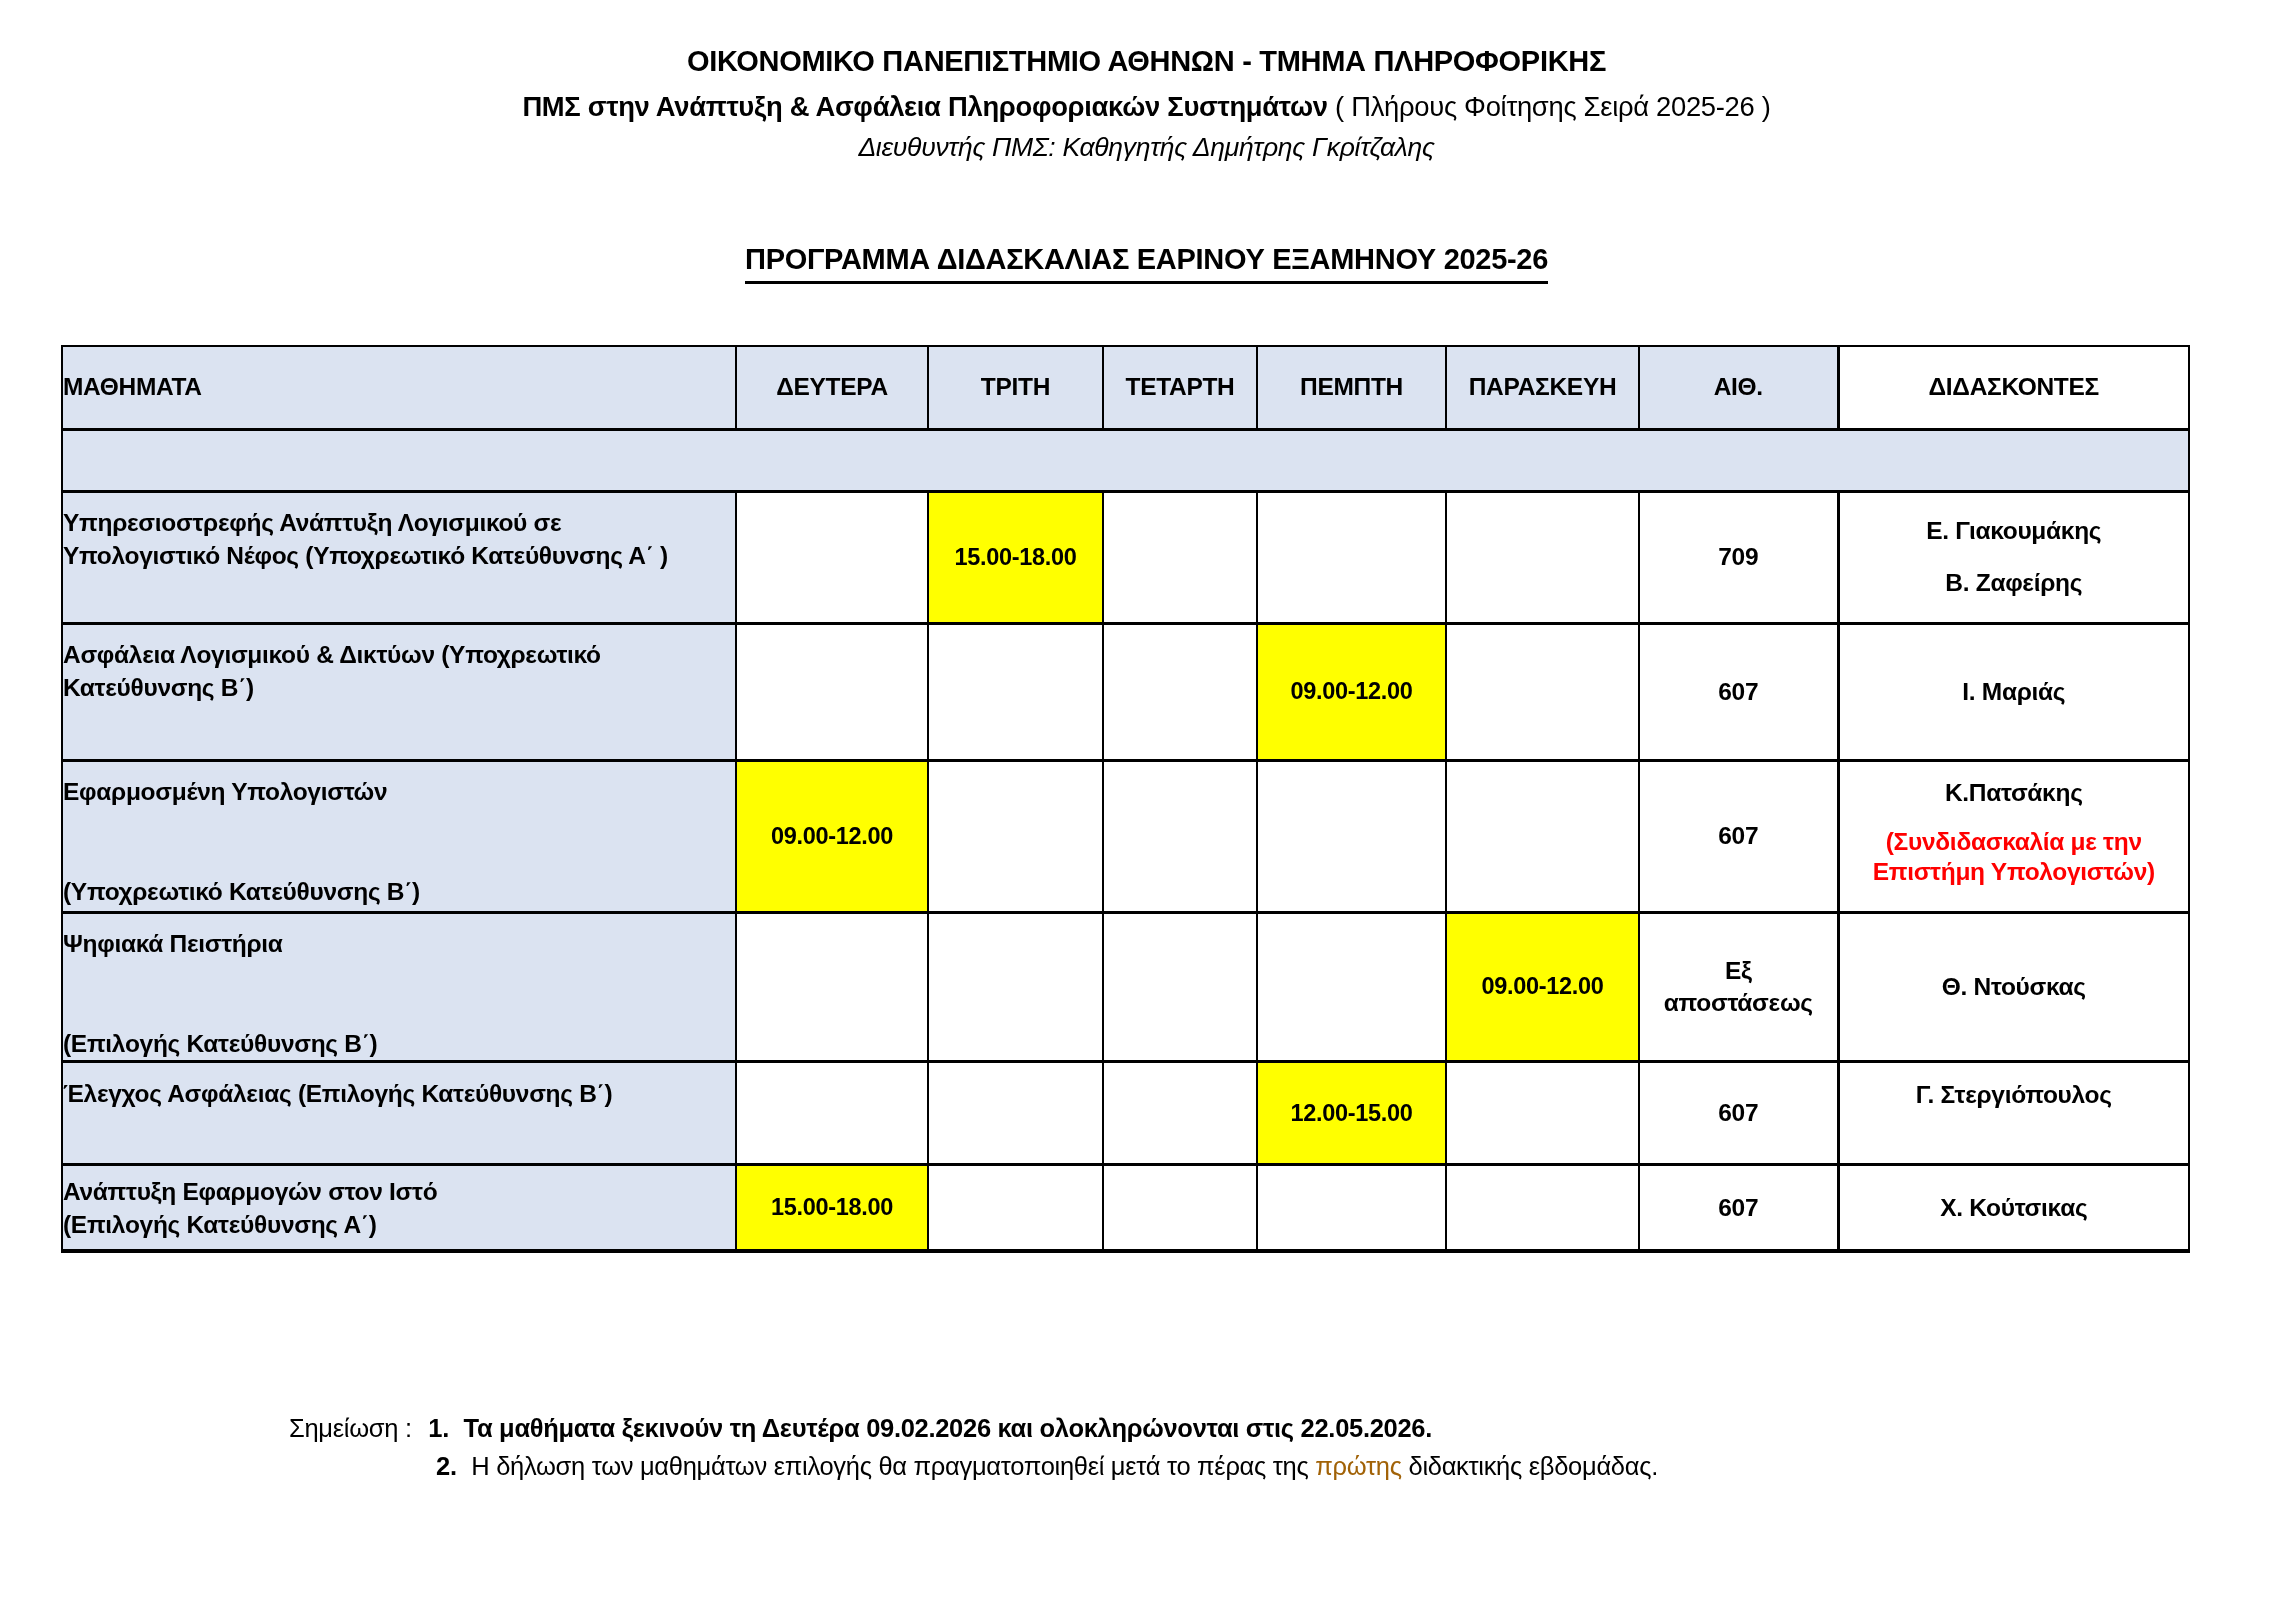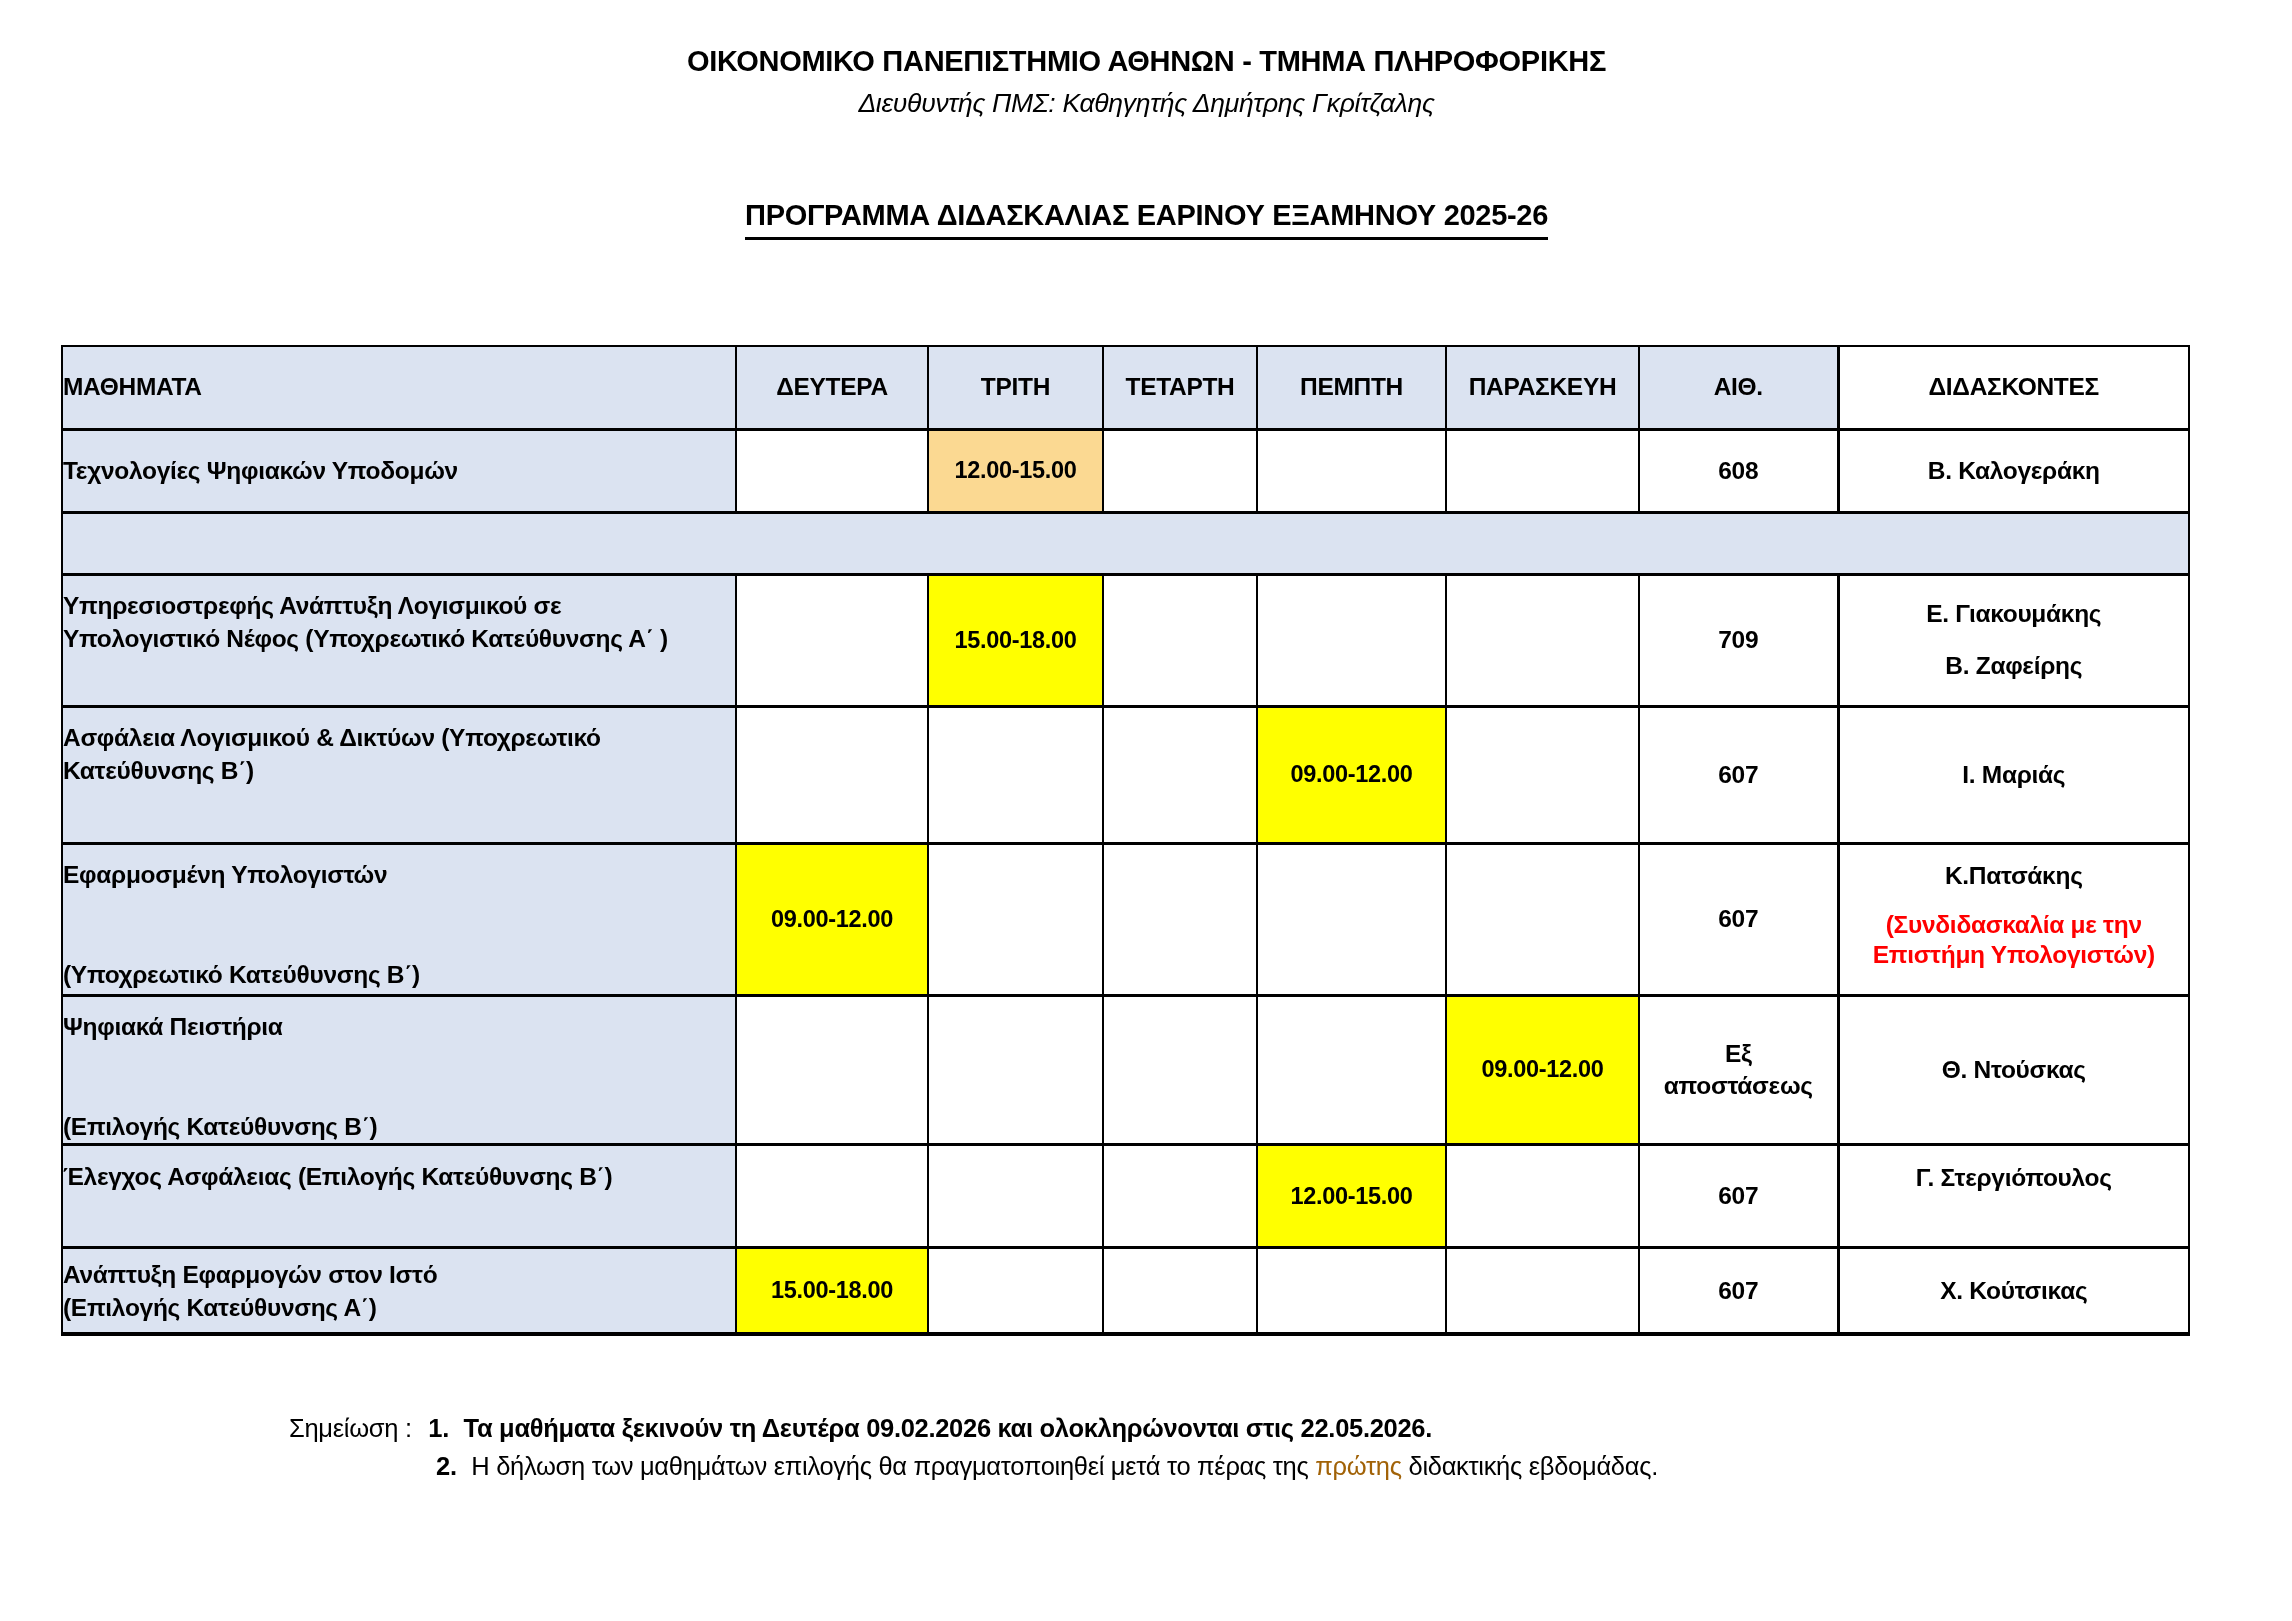--- a/index.html
+++ b/index.html
@@ -50,20 +50,24 @@
   .notes-line2{margin-top:8.8px;margin-left:147px;}
   .n-label{margin-right:9.8px;}
   .n-num{font-weight:bold;margin-right:7.8px;}
   .n-bold{font-weight:bold;}
 </style>
 </head>
 <body>
 
 <div class="header-block">
   <div class="h-line1">ΟΙΚΟΝΟΜΙΚΟ ΠΑΝΕΠΙΣΤΗΜΙΟ ΑΘΗΝΩΝ - ΤΜΗΜΑ ΠΛΗΡΟΦΟΡΙΚΗΣ</div>
+  <div class="h-line2">
+    <span class="bold-part">ΠΜΣ στην Ανάπτυξη &amp; Ασφάλεια Πληροφοριακών Συστημάτων</span>
+    <span>( Πλήρους Φοίτησης Σειρά 2025-26 )</span>
+  </div>
   <div class="h-line3">Διευθυντής ΠΜΣ: Καθηγητής Δημήτρης Γκρίτζαλης</div>
 </div>
 
 <div class="title-wrap">
   <span class="doc-title">ΠΡΟΓΡΑΜΜΑ ΔΙΔΑΣΚΑΛΙΑΣ ΕΑΡΙΝΟΥ ΕΞΑΜΗΝΟΥ 2025-26</span>
 </div>
 
 <table class="schedule">
   <colgroup>
     <col style="width:674px">
@@ -80,34 +84,20 @@
     <th class="hd hd-left">ΜΑΘΗΜΑΤΑ</th>
     <th class="hd">ΔΕΥΤΕΡΑ</th>
     <th class="hd">ΤΡΙΤΗ</th>
     <th class="hd">ΤΕΤΑΡΤΗ</th>
     <th class="hd">ΠΕΜΠΤΗ</th>
     <th class="hd">ΠΑΡΑΣΚΕΥΗ</th>
     <th class="hd">ΑΙΘ.</th>
     <th class="hd hd-instr col-instr">ΔΙΔΑΣΚΟΝΤΕΣ</th>
   </tr>
 
-  <tr class="rh-r1">
-    <td class="c-course">
-      <div class="course-line">Τεχνολογίες Ψηφιακών Υποδομών</div>
-    </td>
-    <td class="c-day"></td>
-    <td class="c-day" style="background: rgb(251, 217, 146);">12.00-15.00</td>
-    <td class="c-day"></td>
-    <td class="c-day"></td>
-    <td class="c-day"></td>
-    <td class="c-room">608</td>
-    <td class="c-instr col-instr">
-      <div>Β. Καλογεράκη</div>
-    </td>
-  </tr>
 
   <tr class="rh-sp">
     <td colspan="8" class="c-spacer"></td>
   </tr>
 
   <tr class="rh-r2">
     <td class="c-course va-top">
       <div class="course-line">Υπηρεσιοστρεφής Ανάπτυξη Λογισμικού σε</div>
       <div class="course-line">Υπολογιστικό Νέφος (Υποχρεωτικό Κατεύθυνσης Α΄ )</div>
     </td>

